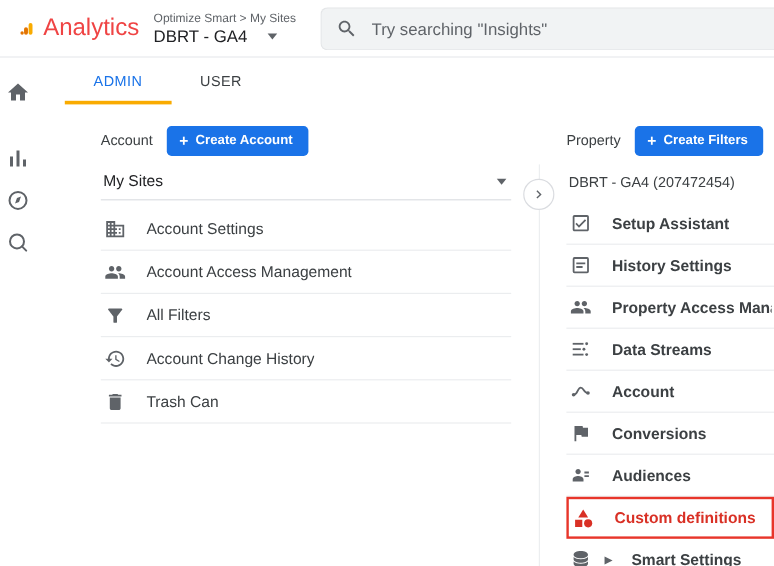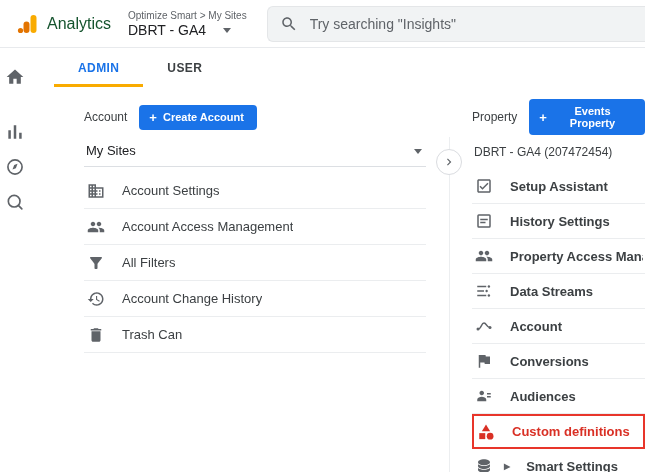--- a/index.html
+++ b/index.html
@@ -6,37 +6,37 @@
   html,body { margin:0; padding:0; }
   body {
     width:645px; height:472px; overflow:hidden;
     background:#fff; color:#202124;
     font-family:"Liberation Sans", sans-serif;
     position:relative;
   }
   
   .topbar { height:48px; display:flex; align-items:center; border-bottom:1px solid #e8eaed; }
   .logo { display:flex; align-items:center; padding-left:16px; width:116px; flex-shrink:0; cursor:pointer; }
-  .app-name { font-size:16px; color:#14532d; margin-left:7px; }
+  .app-name { font-size:20px; color:#ef4444; margin-left:7px; }
   .acct-block { margin-left:12px; flex-shrink:0; cursor:pointer; }
   .breadcrumb { font-size:10px; color:#5f6368; margin-bottom:1px; }
   .acct-row { font-size:14px; color:#202124; display:flex; align-items:center; gap:17px; }
   .caret { width:0; height:0; border-left:4px solid transparent; border-right:4px solid transparent; border-top:5px solid #5f6368; margin-top:2px; }
   .search { flex:1; margin-left:20px; height:36px; background:#f1f3f4; border:1px solid #e4e6e8; border-right:none; border-radius:6px 0 0 6px; display:flex; align-items:center; padding:0 12px; gap:10px; }
   .search input { flex:1; min-width:0; border:none; outline:none; background:transparent; font-size:14px; color:#202124; font-family:inherit; }
   .search input::placeholder { color:#5f6368; }
   
   .body-row { display:flex; height:424px; }
   .leftnav { width:30px; flex-shrink:0; display:flex; flex-direction:column; align-items:center; padding-top:16px; }
   .nav-btn { width:26px; height:26px; display:flex; align-items:center; justify-content:center; margin-bottom:9px; cursor:pointer; }
   .nav-btn.group-gap { margin-top:20px; }
   .main { flex:1; min-width:0; display:flex; flex-direction:column; }
   
   .tabs { display:flex; padding-left:24px; }
-  .tab { padding:13px 24px 9px; font-size:12px; font-weight:bold; letter-spacing:.4px; color:#3c4043; cursor:pointer; border-bottom:3px solid transparent; }
+  .tab { padding:13px 24px 9px; font-size:12px; font-weight:normal; letter-spacing:.4px; color:#3c4043; cursor:pointer; border-bottom:3px solid transparent; }
   .tab.active { color:#1a73e8; border-bottom-color:#f9ab00; }
   
   .panel { display:flex; padding:16px 0 0 54px; flex:1; min-height:0; }
   .col-account { width:342px; flex-shrink:0; }
   .col-head { display:flex; align-items:center; gap:12px; height:28px; }
   .col-label { font-size:12px; color:#3c4043; }
   .create-btn { background:#1a73e8; color:#fff; border:none; border-radius:4px; font-size:11px; font-weight:bold; padding:6px 13px 6px 10px; display:flex; align-items:center; gap:6px; cursor:pointer; font-family:inherit; }
   .create-btn .plus { font-size:13px; line-height:1; }
   .selector { margin-top:12px; display:flex; align-items:center; justify-content:space-between; border-bottom:1px solid #dcdfe3; padding:0 4px 8px 2px; font-size:13px; color:#202124; cursor:pointer;text-align:right; }
   .list { margin-top:6px; }
@@ -178,21 +178,21 @@
             <path d="M10 6L8.59 7.41 13.17 12l-4.58 4.59L10 18l6-6z"></path>
           </svg>
         </button>
       </div>
 
       <div class="col-property">
         <div class="col-head">
           <span class="col-label">Property</span>
           <button class="create-btn">
             <span class="plus">+</span>
-            <span>Events Property</span>
+            <span>Create Filters</span>
           </button>
         </div>
         <div class="prop-selector">DBRT - GA4 (207472454)</div>
         <div class="list">
           <div class="row">
             <span class="ic">
               <svg width="18" height="18" viewBox="0 0 24 24" fill="#5f6368">
                   <path d="M19 3H5c-1.1 0-2 .9-2 2v14c0 1.1.9 2 2 2h14c1.1 0 2-.9 2-2V5c0-1.1-.9-2-2-2zm0 16H5V5h14v14zM17.99 9l-1.41-1.42-6.59 6.59-2.58-2.58-1.42 1.41 4 4z"></path>
                 </svg>
             </span>

